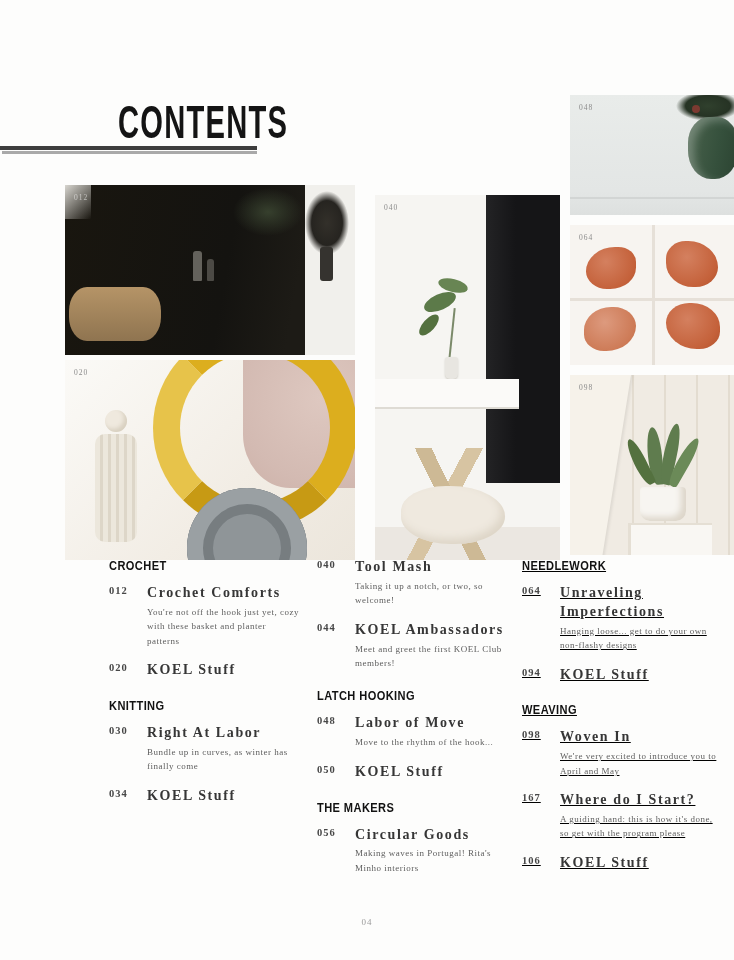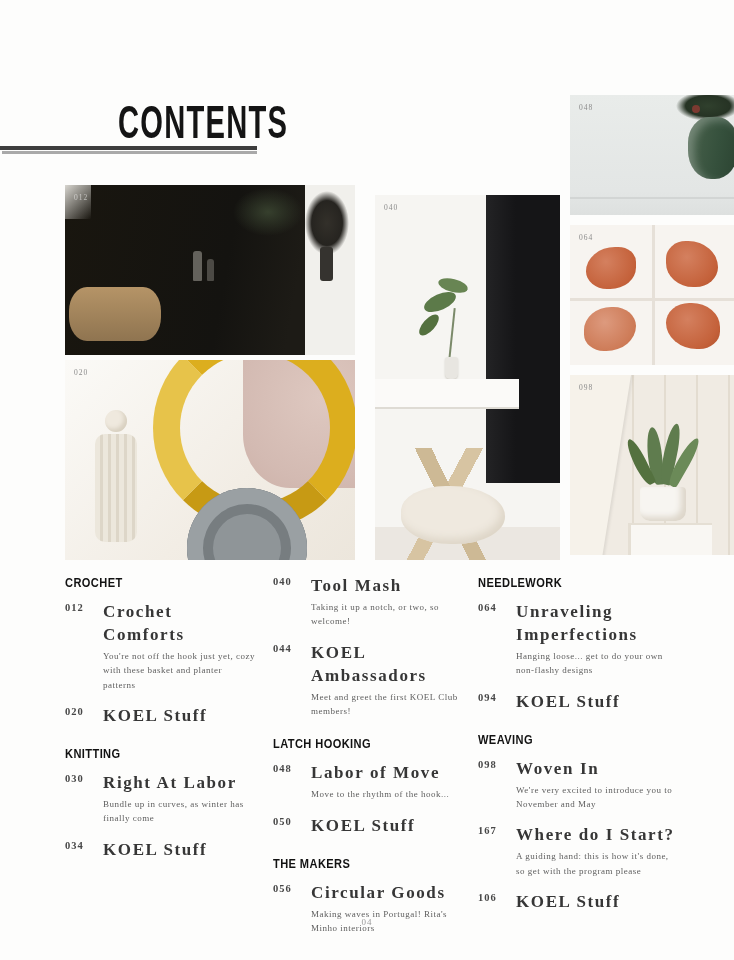--- a/index.html
+++ b/index.html
@@ -75,30 +75,30 @@
   #photo6 .board{left:-24px;top:-8px;width:70px;height:200px;background:#f6f2ea;transform:rotate(9deg);box-shadow:2px 0 3px rgba(0,0,0,0.08);}
   #photo6 .aloe-leaf{background:#5f7c4e;border-radius:50% 50% 10% 50%;}
   #photo6 .al1{left:78px;top:52px;width:14px;height:58px;transform:rotate(-6deg);}
   #photo6 .al2{left:94px;top:48px;width:13px;height:62px;transform:rotate(12deg);}
   #photo6 .al3{left:64px;top:62px;width:12px;height:50px;transform:rotate(-26deg);background:#54713f;}
   #photo6 .al4{left:108px;top:60px;width:12px;height:54px;transform:rotate(30deg);background:#6b8a58;}
   #photo6 .pot{left:70px;top:112px;width:46px;height:34px;background:#f7f5f1;border-radius:4px 4px 10px 10px;box-shadow:inset -5px -4px 6px #ddd6ca;}
   #photo6 .pedestal{left:58px;bottom:0;width:84px;height:32px;background:#f9f7f3;box-shadow:inset 3px 2px 0 #e5dfd4;}
 
   
-  .col{position:absolute;top:575px;width:192px;}
-  #col1{left:65px;} #col2{left:273px;} #col3{left:478px;width:200px;}
+  .col{position:absolute;top:558px;width:192px;margin-left:44px;}
+  #col1{left:65px;} #col2{left:273px;} #col3{left:478px;width:200px;text-decoration:underline;}
   .sec{margin-bottom:18px;}
   .sec-h{font-family:"Liberation Sans",sans-serif;font-weight:bold;font-size:13.5px;
       color:#121212;letter-spacing:0.5px;transform:scaleX(0.82);transform-origin:left;
       margin-bottom:11px;white-space:nowrap;}
   .item{display:flex;margin-bottom:13px;}
   .num{flex:none;width:38px;font-size:10.5px;letter-spacing:1px;color:#474747;font-weight:bold;padding-top:1px;}
   .ibody{flex:1;}
-  .ititle{font-size:17px;letter-spacing:1.6px;color:#363636;font-weight:bold;line-height:1.35;}
+  .ititle{font-size:14px;letter-spacing:1.6px;color:#363636;font-weight:bold;line-height:1.35;}
   .idesc{font-size:9px;letter-spacing:0.5px;color:#5e5e5e;line-height:1.6;margin-top:2px;max-width:158px;}
   .idesc:empty{display:none;}
 
   .pageno{position:absolute;left:0;right:0;top:917px;text-align:center;
       font-size:9px;color:#9c9c9c;letter-spacing:1px;}
 </style>
 </head>
 <body>
 
 <div class="page">
@@ -267,21 +267,21 @@
             <div class="ititle">KOEL Stuff</div>
         </div>
       </div>
     </div>
     <div class="sec">
       <div class="sec-h">WEAVING</div>
       <div class="item">
         <div class="num">098</div>
         <div class="ibody">
             <div class="ititle">Woven In</div>
-        <div class="idesc">We're very excited to introduce you to November and May</div>
+        <div class="idesc">We're very excited to introduce you to April and May</div>
           </div>
       </div>
       <div class="item">
         <div class="num">167</div>
         <div class="ibody">
             <div class="ititle">Where do I Start?</div>
         <div class="idesc">A guiding hand: this is how it's done, so get with the program please</div>
           </div>
       </div>
       <div class="item">

